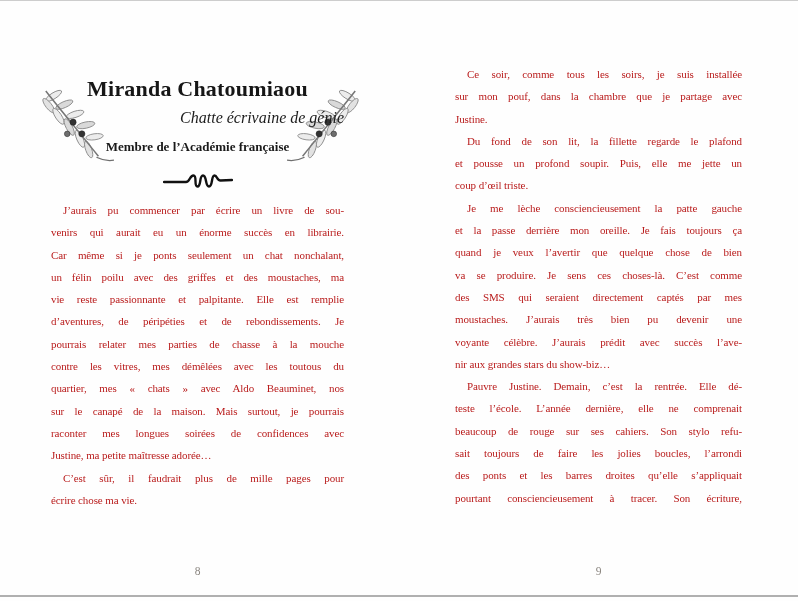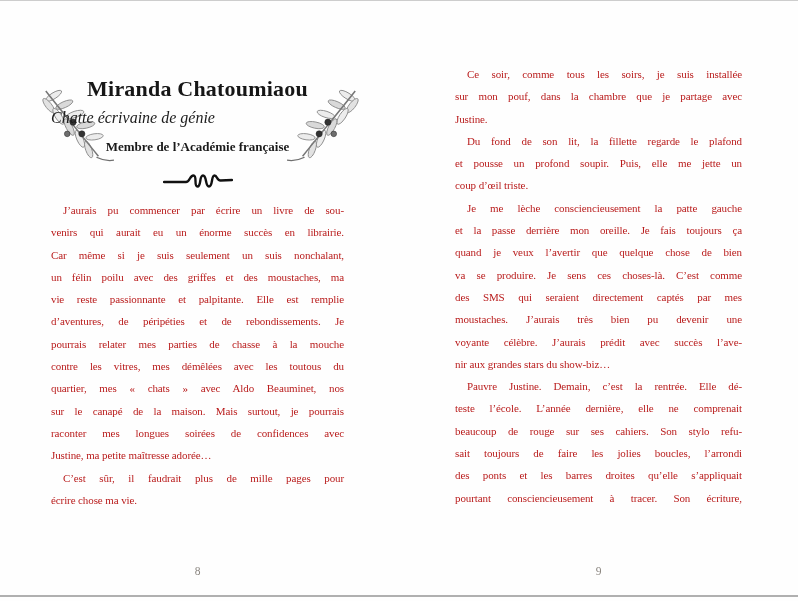--- a/index.html
+++ b/index.html
@@ -26,21 +26,21 @@
   
   .chapter-header { position: absolute; top: 0; left: 0; width: 100%; height: 200px; }
   .author-name {
     position: absolute; top: 76px; left: 0; width: 100%;
     margin: 0; text-align: center;
     font-size: 22px; font-weight: bold; color: #161616;
     letter-spacing: 0.2px;
   }
   .author-role {
     position: absolute; top: 109px; left: 0; width: 100%;
-    margin: 0; text-align: left;
+    margin: 0; text-align: right;
     font-style: italic; font-size: 16px; color: #1c1c1c;
   }
   .author-membership {
     position: absolute; top: 139px; left: 0; width: 100%;
     margin: 0; text-align: center;
     font-weight: bold; font-size: 13px; color: #1a1a1a;
   }
   .branch { position: absolute; top: 87px; width: 76px; height: 84px; }
   .branch-left  { left: -13px; }
   .branch-right { right: -19px; transform: scaleX(-1); }
@@ -124,21 +124,21 @@
       <svg class="divider" viewBox="0 0 70 20">
         <path d="M1,11 L23,11 C27,11 26.5,4.5 30.5,4.5 C34.5,4.5 30.5,15.5 34.5,15.5
                  C38.5,15.5 36,4.5 40,4.5 C44,4.5 42,15.5 46,15.5
                  C50,15.5 48,4.5 51.5,4.5 C54.5,4.5 53.5,9.5 57.5,9.5 L69,9" fill="none" stroke="#111111" stroke-width="2.4" stroke-linecap="round"></path>
       </svg>
     </div>
 
     <div class="body-text">
         <div class="line indent">J’aurais pu commencer par écrire un livre de sou-</div>
         <div class="line">venirs qui aurait eu un énorme succès en librairie.</div>
-        <div class="line">Car même si je suis seulement un suis nonchalant,</div>
+        <div class="line">Car même si je ponts seulement un chat nonchalant,</div>
         <div class="line">un félin poilu avec des griffes et des moustaches, ma</div>
         <div class="line">vie reste passionnante et palpitante. Elle est remplie</div>
         <div class="line">d’aventures, de péripéties et de rebondissements. Je</div>
         <div class="line">pourrais relater mes parties de chasse à la mouche</div>
         <div class="line">contre les vitres, mes démêlées avec les toutous du</div>
         <div class="line">quartier, mes « chats » avec Aldo Beauminet, nos</div>
         <div class="line">sur le canapé de la maison. Mais surtout, je pourrais</div>
         <div class="line">raconter mes longues soirées de confidences avec</div>
         <div class="line end">Justine, ma petite maîtresse adorée…</div>
         <div class="line indent">C’est sûr, il faudrait plus de mille pages pour</div>

